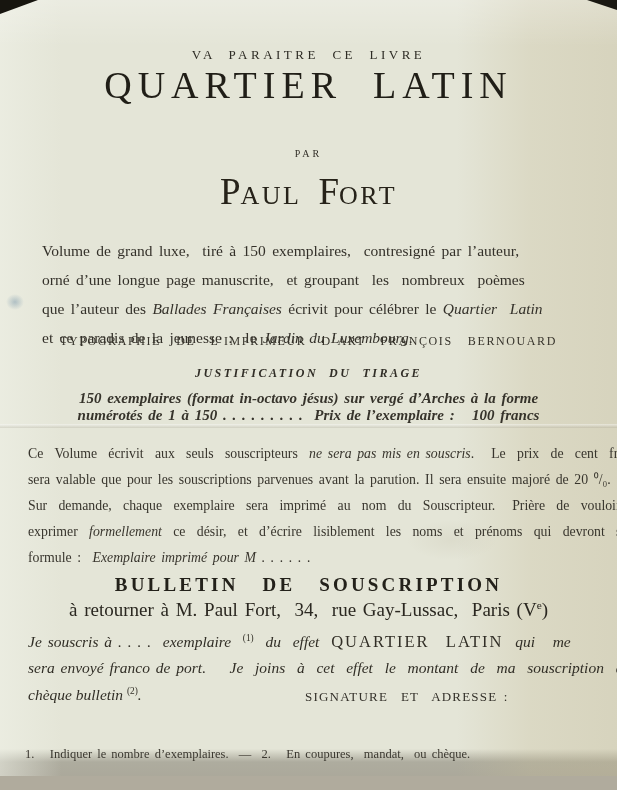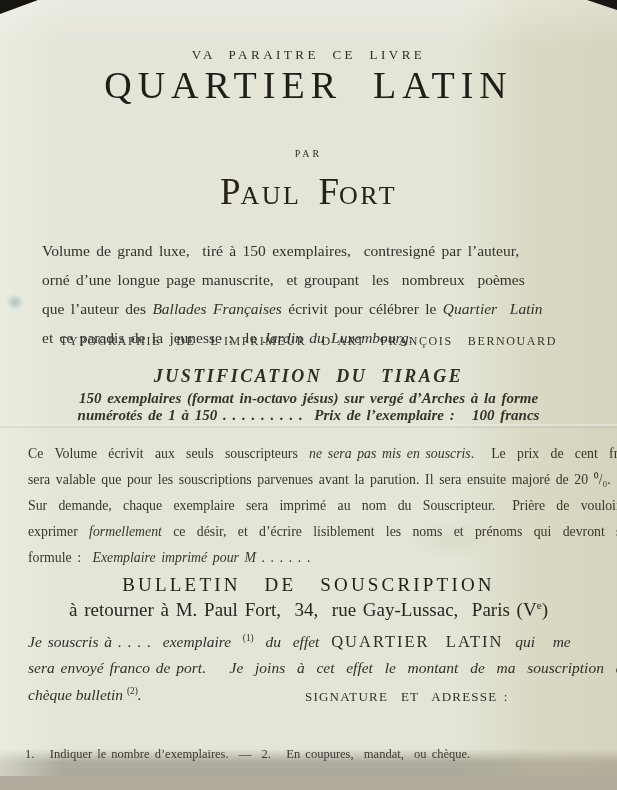--- a/index.html
+++ b/index.html
@@ -37,30 +37,30 @@
   .announce{top:47px;font-size:13px;letter-spacing:3.5px;color:#2e2c25;}
   .title{top:63px;font-size:38px;letter-spacing:6px;font-weight:400;color:#201e17;margin:0;}
   .par{top:148px;font-size:10px;letter-spacing:3px;}
   .author{top:170px;color:#262219;}
   .author .cap{font-size:37px;line-height:44px;}
   .author .sc2{font-size:26px;letter-spacing:2.5px;}
 
   .intro{top:236px;left:30px;font-size:15.5px;line-height:29px;word-spacing:2.5px;color:#34312a;margin-left:12px;}
   .credit{top:334px;font-size:12px;letter-spacing:1.6px;word-spacing:3px;color:#36332b;}
 
-  .justif-title{top:366px;font-style:italic;font-size:18px;letter-spacing:2.5px;font-weight:700;color:#312e27;}
+  .justif-title{top:366px;font-style:italic;font-size:12px;letter-spacing:2.5px;font-weight:700;color:#312e27;}
   .justif-line{left:0;right:0;text-align:center;font-style:italic;font-weight:700;font-size:15px;word-spacing:2px;color:#36332b;}
   .jl1{top:390px;}
   .jl2{top:407px;}
 
   .terms{top:441px;left:28px;font-size:13.8px;line-height:26px;word-spacing:2.2px;color:#38352d;}
   .terms .i{font-style:italic;}
   .intro .i{font-style:italic;}
 
-  .bulletin-title{top:574px;font-size:19px;font-weight:400;letter-spacing:3.2px;word-spacing:4px;color:#23211a;margin:0;}
+  .bulletin-title{top:574px;font-size:19px;font-weight:700;letter-spacing:3.2px;word-spacing:4px;color:#23211a;margin:0;}
   .bulletin-address{top:599px;font-size:19px;word-spacing:2px;color:#2a2720;}
   .sup{vertical-align:super;font-size:0.6em;font-style:normal;letter-spacing:0;}
 
   .sub-par{left:28px;font-style:italic;font-size:15.5px;word-spacing:2px;color:#312e26;}
   .sp1{top:632px;}
   .sp2{top:659px;}
   .sub-last{top:686px;left:28px;right:28px;height:22px;}
   .sub-last .left-bit{font-style:italic;font-size:15.5px;color:#312e26;white-space:pre;}
   .sub-last .sig{position:absolute;left:277px;top:3px;font-style:normal;font-size:13px;letter-spacing:1.2px;word-spacing:2px;color:#34312a;white-space:pre;}
   .rm{font-style:normal;letter-spacing:2px;font-size:16.5px;}

